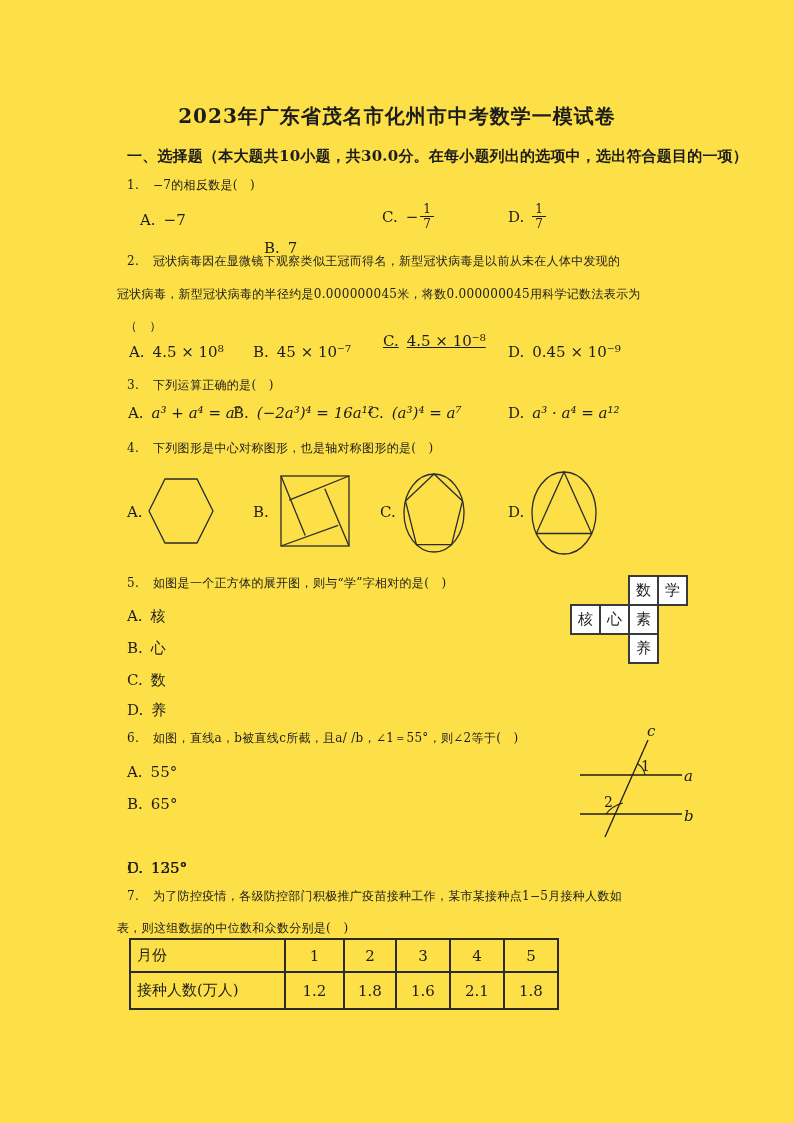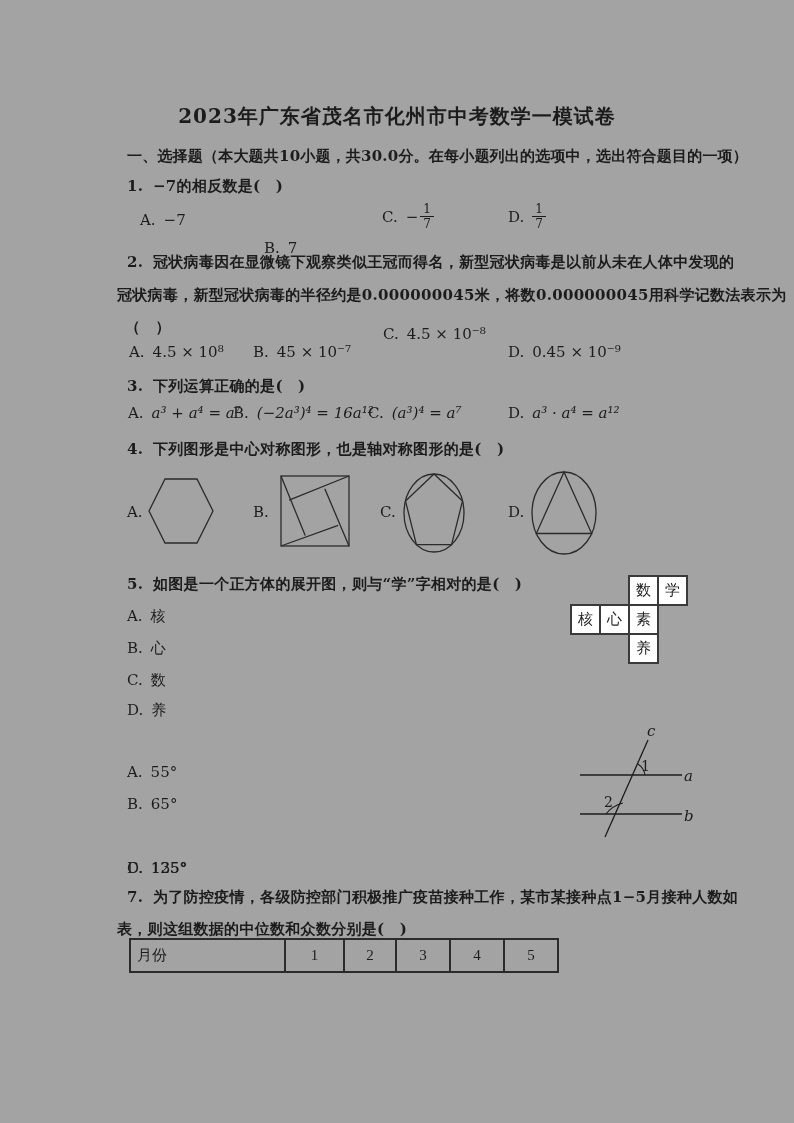--- a/index.html
+++ b/index.html
@@ -1,35 +1,35 @@
 <!DOCTYPE html>
 <html><head>
 <meta charset="utf-8">
 <style>
   html,body{margin:0;padding:0;background:#ffffff;}
   body{width:794px;height:1123px;font-family:"DejaVu Serif","Liberation Serif",serif;color:#1c1c1c;}
-  .page{position:relative;width:794px;height:1123px;background:#a3a3a3;overflow:hidden;}
+  .page{position:relative;width:794px;height:1123px;background:#fde047;overflow:hidden;}
   .abs{position:absolute;}
   .title{width:794px;text-align:center;font-size:20px;font-weight:bold;letter-spacing:1px;}
   .heading{font-size:15px;font-weight:bold;white-space:nowrap;letter-spacing:0.2px;}
-  .qline{font-size:15px;white-space:nowrap;letter-spacing:0.3px;font-weight:bold;}
+  .qline{font-size:12px;white-space:nowrap;letter-spacing:0.3px;}
   .qnum{display:inline-block;min-width:26px;}
   .opt{font-size:15px;white-space:nowrap;}
   .opt .lab{margin-right:8px;}
   .math{font-style:italic;font-family:"DejaVu Serif",serif;}
   .sci{font-family:"DejaVu Serif",serif;text-align:center;}
   .frac{display:inline-block;vertical-align:middle;text-align:center;line-height:1;}
   .frac .fn{display:block;font-size:12px;padding:0 3px 1px 3px;border-bottom:1px solid #1c1c1c;}
   .frac .fd{display:block;font-size:12px;padding-top:1px;}
   .fsign{display:inline-block;vertical-align:middle;margin-right:2px;}
   svg{display:block;}
   .shape{stroke:#2b2b2b;stroke-width:1.3;fill:none;}
   .netcell{position:absolute;width:31px;height:31px;box-sizing:border-box;border:2px solid #3a3a3a;
            background:#fff;display:flex;align-items:center;justify-content:center;font-size:15px;}
-  table.vax{border-collapse:collapse;table-layout:fixed;font-family:Liberation Serif, serif;}
+  table.vax{border-collapse:collapse;table-layout:fixed;}
   table.vax td{border:2px solid #2b2b2b;font-size:15px;text-align:center;padding:0;}
   table.vax td.rowhead{text-align:left;padding-left:6px;}
   .figtext{font-size:15px;font-style:italic;font-family:"DejaVu Serif",serif;fill:#1c1c1c;}
   .fignum{font-size:14px;font-style:normal;font-family:"DejaVu Serif",serif;fill:#1c1c1c;}
 </style>
 </head>
 <body>
 
 <div class="page">
 
@@ -57,21 +57,21 @@
     <span class="qnum">2.</span><span>冠状病毒因在显微镜下观察类似王冠而得名，新型冠状病毒是以前从未在人体中发现的</span>
   </div>
   <div class="abs qline" style="top:286px;left:117px;">冠状病毒，新型冠状病毒的半径约是0.000000045米，将数0.000000045用科学记数法表示为</div>
   <div class="abs qline" style="top:318px;left:125px;">（　）</div>
   <div class="abs opt" style="top:343px;left:129px;">
     <span class="lab">A.</span><span class="sci">4.5 × 10⁸</span>
   </div>
   <div class="abs opt" style="top:343px;left:253px;">
     <span class="lab">B.</span><span class="sci">45 × 10⁻⁷</span>
   </div>
-  <div class="abs opt" style="top:325px;left:383px;">
+  <div class="abs opt" style="top:332px;left:383px;text-decoration:underline;">
     <span class="lab">C.</span><span class="sci">4.5 × 10⁻⁸</span>
   </div>
   <div class="abs opt" style="top:343px;left:508px;">
     <span class="lab">D.</span><span class="sci">0.45 × 10⁻⁹</span>
   </div>
 
   <div class="abs qline" style="top:377px;left:127px;">
     <span class="qnum">3.</span><span>下列运算正确的是(　)</span>
   </div>
   <div class="abs opt" style="top:404px;left:128px;">
@@ -138,20 +138,23 @@
   </div>
   <div class="abs" style="top:575px;left:570px;width:118px;height:89px;">
     <div class="netcell" style="left:58px;top:0;">数</div>
     <div class="netcell" style="left:87px;top:0;">学</div>
     <div class="netcell" style="left:0;top:29px;">核</div>
     <div class="netcell" style="left:29px;top:29px;">心</div>
     <div class="netcell" style="left:58px;top:29px;">素</div>
     <div class="netcell" style="left:58px;top:58px;">养</div>
   </div>
 
+  <div class="abs qline" style="top:730px;left:127px;">
+    <span class="qnum">6.</span><span>如图，直线a，b被直线c所截，且a/ /b，∠1＝55°，则∠2等于(　)</span>
+  </div>
   <div class="abs opt" style="top:763px;left:127px;">
     <span class="lab">A.</span><span>55°</span>
   </div>
   <div class="abs opt" style="top:795px;left:127px;">
     <span class="lab">B.</span><span>65°</span>
   </div>
   <div class="abs opt" style="top:827px;left:127px;margin-top:32px;">
     <span class="lab">C.</span><span>125°</span>
   </div>
   <div class="abs opt" style="top:859px;left:127px;">
@@ -180,17 +183,25 @@
     <table class="vax">
       <tbody>
           <tr style="height:33px;">
         <td class="rowhead" style="width:147px;">月份</td>
         <td style="width:57px;">1</td>
         <td style="width:50px;">2</td>
         <td style="width:52px;">3</td>
         <td style="width:52px;">4</td>
         <td style="width:52px;">5</td>
       </tr>
+      <tr style="height:37px;">
+        <td class="rowhead">接种人数(万人)</td>
+        <td>1.2</td>
+        <td>1.8</td>
+        <td>1.6</td>
+        <td>2.1</td>
+        <td>1.8</td>
+      </tr>
     </tbody>
       </table>
   </div>
 
 </div>
 
 </body></html>

